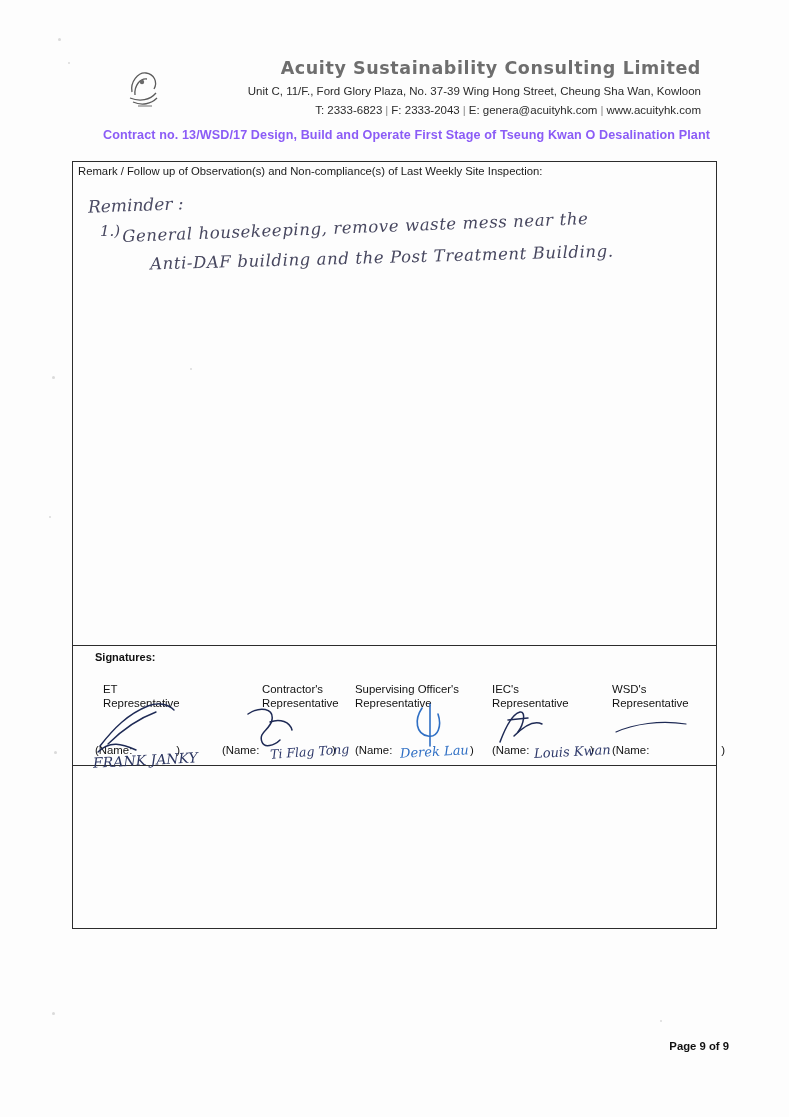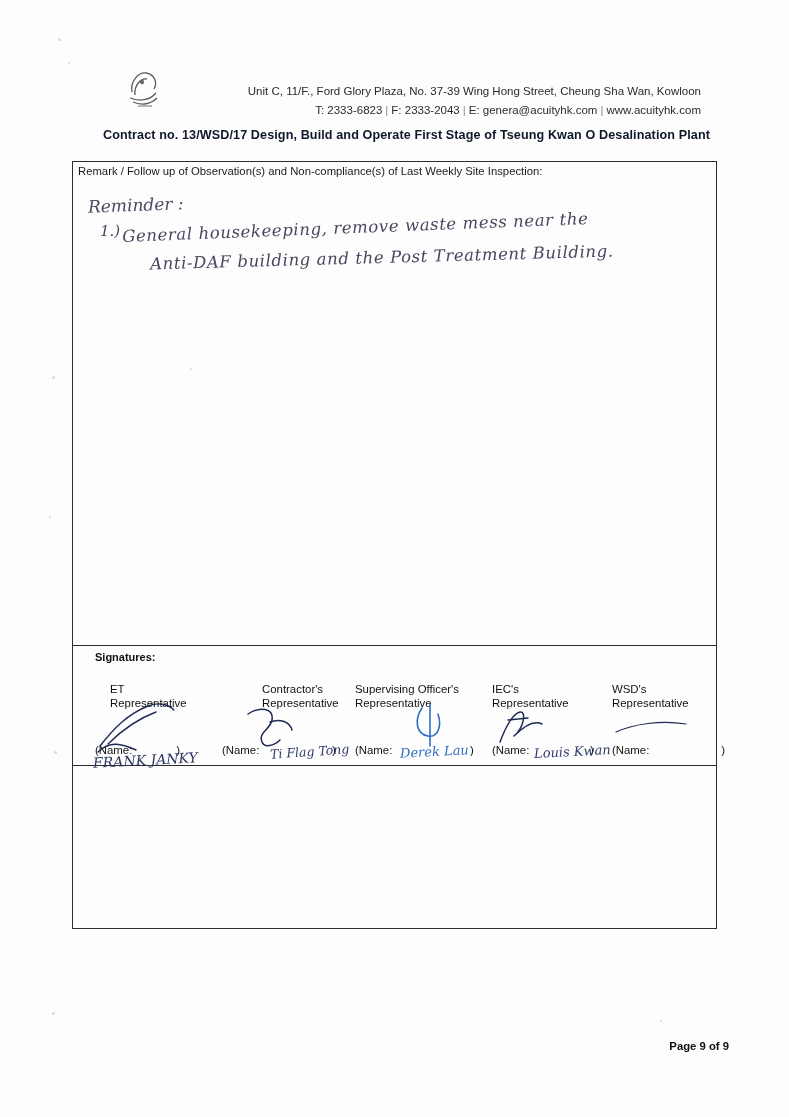--- a/index.html
+++ b/index.html
@@ -70,21 +70,21 @@
   .addr2 .sep { color:#8a8a8a; padding:0 3px; }
 
   
   .contract-title {
     position: absolute;
     left: 0; right: 0;
     top: 128px;
     text-align: center;
     font-size: 12.6px;
     font-weight: bold;
-    color: #0f172a;
+    color: #8b5cf6;
     letter-spacing: .1px;
   }
   .title-inner { display:inline-block; padding-left: 24px; }
 
   
   .table {
     position: absolute;
     left: 72px;
     top: 161px;
     width: 645px;
@@ -222,20 +222,21 @@
           <path d="M14 30 C12 20, 20 10, 28 11 C36 12, 40 20, 36 27"></path>
           <path d="M17 33 C16 24, 22 16, 29 17"></path>
           <path d="M12 36 C22 40, 32 38, 38 31"></path>
           <path d="M15 40 C24 44, 33 42, 39 36"></path>
         </g>
         <circle cx="24" cy="20" r="2.2" fill="#6a6a6a"></circle>
         <path d="M20 44 L34 44" stroke="#7a7a7a" stroke-width="1.1"></path>
       </svg>
     </div>
 
+    <div class="company-name">Acuity Sustainability Consulting Limited</div>
     <div class="addr-line addr1">Unit C, 11/F., Ford Glory Plaza, No. 37-39 Wing Hong Street, Cheung Sha Wan, Kowloon</div>
     <div class="addr-line addr2">
       <span>T: 2333-6823</span><span class="sep">|</span><span>F: 2333-2043</span><span class="sep">|</span><span>E: genera@acuityhk.com</span><span class="sep">|</span><span>www.acuityhk.com</span>
     </div>
   </div>
 
   <div class="contract-title">
     <span class="title-inner">Contract no.  13/WSD/17 Design, Build and Operate First Stage of Tseung Kwan O Desalination Plant</span>
   </div>
 
@@ -245,21 +246,21 @@
 
   <div class="hw hw-deminder">Reminder :</div>
   <div class="hw hw-num">1.)</div>
   <div class="hw hw-line1">General housekeeping, remove waste mess near the</div>
   <div class="hw hw-line2">Anti-DAF building and the Post Treatment Building.</div>
 
   <div class="sig-divider"></div>
   <div class="sig-label">Signatures:</div>
   <div class="sig-bottom"></div>
 
-  <div class="sig-col" style="left:110px;">
+  <div class="sig-col" style="left:103px;">
     <div>ET</div>
     <div>Representative</div>
   </div>
   <div class="sig-name-row" style="left:95px;">
     <span>(Name:</span><span class="paren-r">)</span>
   </div>
   <svg class="scribble" style="left:96px; top:700px;" width="110" height="58" viewBox="0 0 110 58">
     <g fill="none" stroke="#1e2a55" stroke-width="1.4" stroke-linecap="round">
       <path d="M4 46 C18 28, 32 14, 52 6 C62 2, 72 4, 78 10"></path>
       <path d="M12 44 C26 30, 44 18, 60 12"></path>

